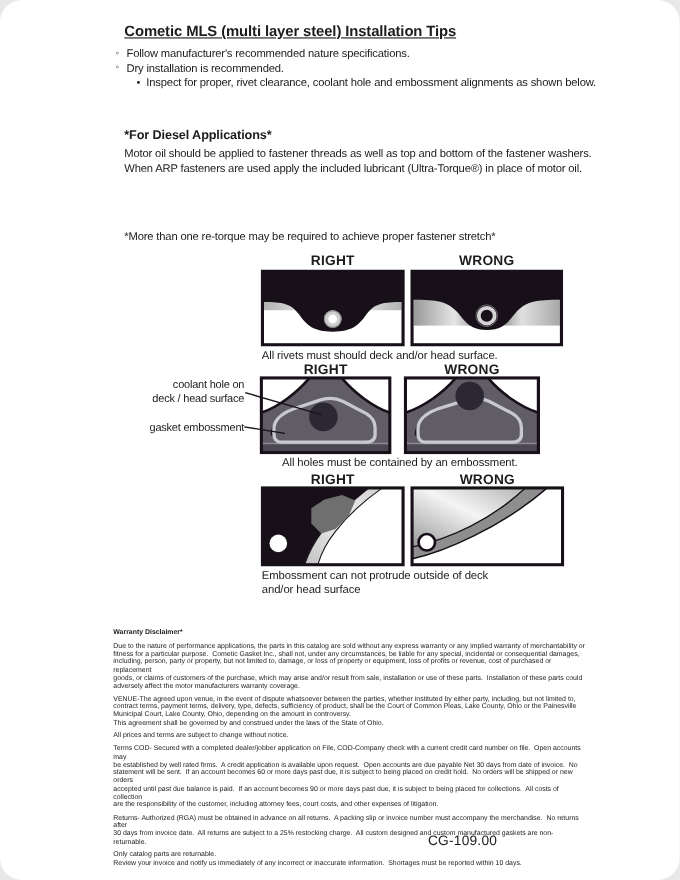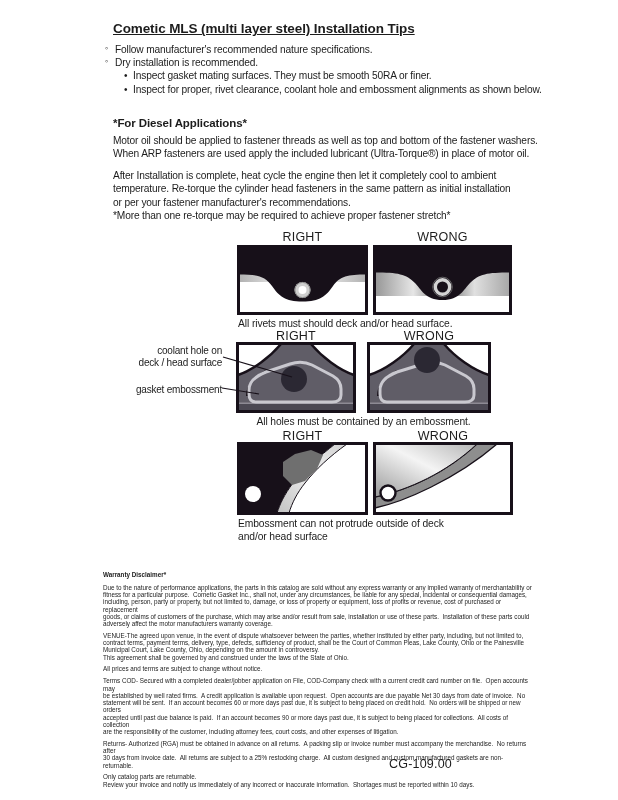--- a/index.html
+++ b/index.html
@@ -3,65 +3,62 @@
 <meta charset="utf-8">
 <style>
   html,body{margin:0;padding:0;background:#e8e8e8;}
   .page{
     position:relative;
     width:618px;height:800px;
     background:#ffffff;
     font-family:"Liberation Sans","DejaVu Sans",sans-serif;
     color:#1c1c1c;
     overflow:hidden;
+    border-radius:20px;
   }
   .abs{position:absolute;}
   .page-title{
     left:113px;top:21px;
     font-size:13.5px;font-weight:bold;
     text-decoration:underline;
     letter-spacing:-0.1px;
     white-space:nowrap;
   }
   .bullets{left:105px;top:43px;width:470px;font-size:10.2px;line-height:13.2px;letter-spacing:-0.15px;}
   .b-item{position:relative;padding-left:10px;white-space:nowrap;}
   .b-item::before{content:"◦";position:absolute;left:0;top:-1px;font-size:9px;}
   .sb-item{position:relative;padding-left:28px;white-space:nowrap;}
   .sb-item::before{content:"•";position:absolute;left:19px;top:0;font-size:10px;}
   .diesel-heading{left:113px;top:117px;font-size:11.5px;font-weight:bold;letter-spacing:-0.1px;}
   .body-par{left:113px;font-size:10.2px;line-height:13.4px;letter-spacing:-0.15px;white-space:pre-wrap;width:470px;}
-  .rw-label{top:0;font-size:12.5px;text-align:center;letter-spacing:0.2px;}
+  .rw-label{top:0;font-size:12.5px;text-align:center;letter-spacing:0.2px;font-weight:bold;}
   .caption{font-size:10.3px;letter-spacing:-0.1px;white-space:pre-line;line-height:13px;}
   .panel{display:block;}
   .callout{width:124px;text-align:right;font-size:10px;line-height:11.5px;letter-spacing:-0.2px;color:#1c1c1c;}
   .warranty{left:103px;top:571px;width:429px;font-size:6.3px;line-height:7.25px;letter-spacing:0;}
   .warranty .w-head{font-weight:bold;margin:0 0 5.5px 0;}
   .warranty p{margin:0 0 4.6px 0;white-space:pre-wrap;}
   .footer-code{left:389px;top:757px;font-size:12.5px;letter-spacing:0.2px;}
 </style>
 </head>
 <body>
 
 <div class="page">
 
   <div class="abs page-title">Cometic MLS (multi layer steel) Installation Tips</div>
 
   <div class="abs bullets">
     <div class="b-item">Follow manufacturer's recommended nature specifications.</div>
     <div class="b-item">Dry installation is recommended.</div>
-    <div class="sb-item">Inspect gasket mating surfaces.  They must be smooth 50RA or finer.</div>
     <div class="sb-item">Inspect for proper, rivet clearance, coolant hole and embossment alignments as shown below.</div>
   </div>
 
   <div class="abs diesel-heading">*For Diesel Applications*</div>
   <div class="abs body-par" style="top:134px;">Motor oil should be applied to fastener threads as well as top and bottom of the fastener washers.
 When ARP fasteners are used apply the included lubricant (Ultra-Torque®) in place of motor oil.</div>
-  <div class="abs body-par" style="top:169px;">After Installation is complete, heat cycle the engine then let it completely cool to ambient
-temperature. Re-torque the cylinder head fasteners in the same pattern as initial installation
-or per your fastener manufacturer's recommendations.</div>
   <div class="abs body-par" style="top:209px;">*More than one re-torque may be required to achieve proper fastener stretch*</div>
 
   <div class="abs rw-label" style="left:237px;top:230px;width:131px;">RIGHT</div>
   <div class="abs rw-label" style="left:373px;top:230px;width:139px;">WRONG</div>
 
   <svg class="abs panel" style="left:237px;top:245px;" width="131" height="70" viewBox="0 0 131 70">
     <defs>
       <linearGradient id="g1a" x1="0" y1="0" x2="1" y2="0">
         <stop offset="0" stop-color="#b2b2b2"></stop>
           <stop offset="0.25" stop-color="#dcdcdc"></stop>

